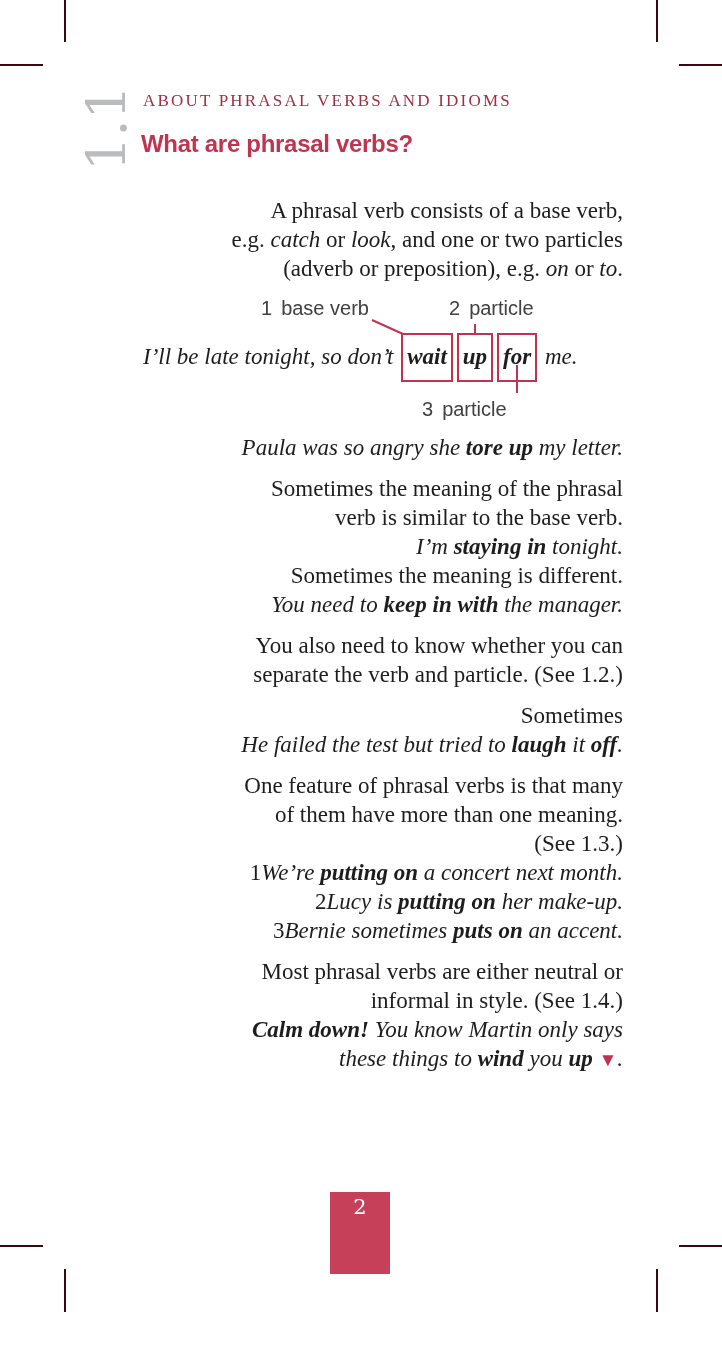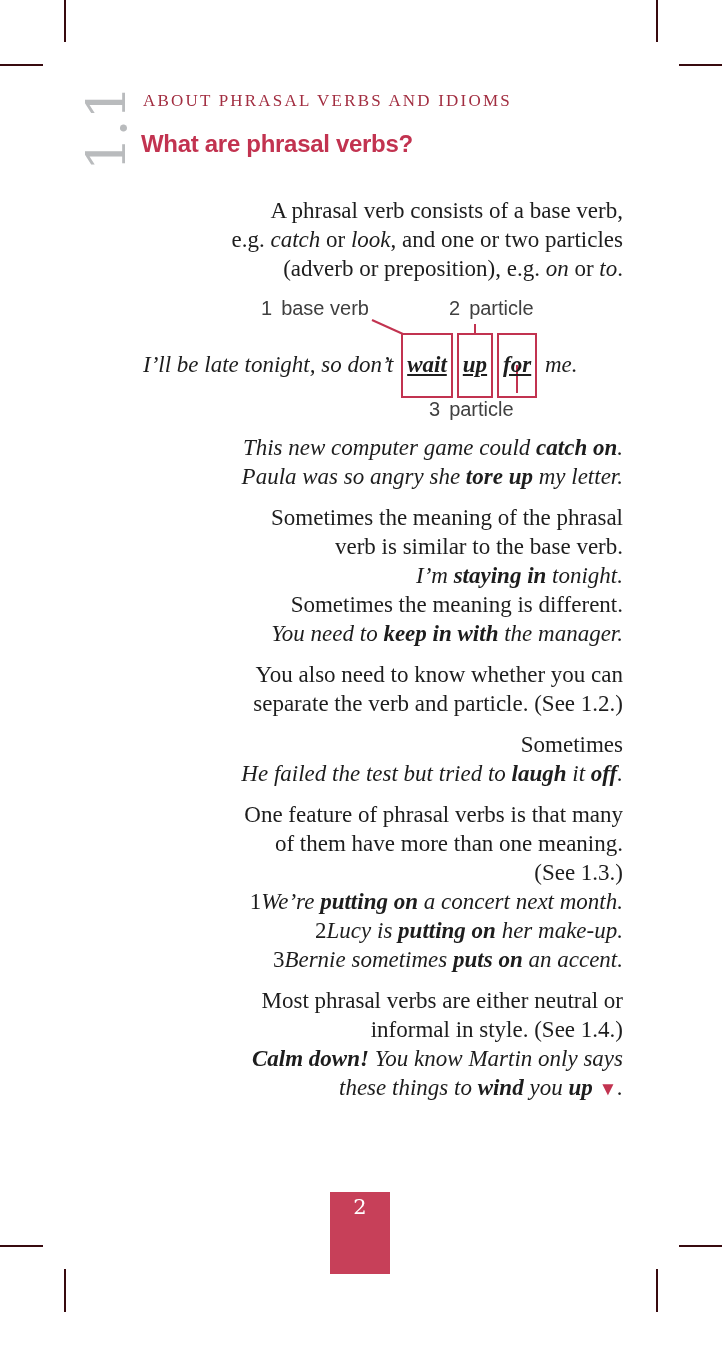--- a/index.html
+++ b/index.html
@@ -33,32 +33,32 @@
   .content{position:absolute;left:143px;top:196px;width:480px;
     font-size:23px;line-height:29px;color:var(--ink);text-align:right;}
   .block{margin-top:12px;}
   #flow-before .block:first-child{margin-top:0;}
   .line{white-space:pre;}
   .run-r{font-style:normal;}
   .run-i{font-style:italic;}
   .run-bi{font-style:italic;font-weight:bold;}
   .run-num{font-style:normal;display:inline-block;min-width:27px;}
   .run-tri{font-style:normal;color:var(--accent);font-size:19px;}
-  .run-box{display:inline-block;border:2px solid var(--accent);padding:16px 4px;margin:0 2px;
-    font-style:italic;font-weight:bold;line-height:1.25;text-decoration:underline;}
+  .run-box{display:inline-block;border:2px solid var(--accent);padding:8px 4px;margin:0 2px;
+    font-style:italic;font-weight:bold;line-height:1.25;}
   
   .diagram{position:relative;margin-top:8px;width:455px;height:130px;}
   .connectors{position:absolute;left:0;top:0;}
   .connectors line{stroke:var(--accent);stroke-width:2;}
   .dlabel{position:absolute;font-family:"Liberation Sans",sans-serif;font-size:20px;
     color:#404040;white-space:pre;}
   .dnum{margin-right:9px;}
   .lbl1{left:118px;top:3px;}
   .lbl2{left:306px;top:3px;}
-  .lbl3{left:286px;top:104px;}
+  .lbl3{left:279px;top:104px;}
   .sentence{position:absolute;left:0;top:42px;font-style:italic;white-space:nowrap;}
   
   .page-tab{position:absolute;left:330px;top:1192px;width:60px;height:82px;
     background:var(--tab);text-align:center;padding-top:3px;
     font-family:"DejaVu Serif",serif;font-size:21px;color:#ffffff;z-index:5;}
 </style>
 </head>
 <body>
 
 <div class="page">
@@ -94,21 +94,20 @@
         <line id="ln3" x1="374" y1="74" x2="374" y2="102"></line>
       </svg>
       <div class="dlabel lbl1" id="lbl1"><span class="dnum">1</span><span>base verb</span></div>
       <div class="dlabel lbl2" id="lbl2"><span class="dnum">2</span><span>particle</span></div>
       <div class="sentence" id="diagram-sentence"><span class="run-i">I’ll be late tonight, so don’t </span><span class="run-box">wait</span><span class="run-box">up</span><span class="run-box">for</span><span class="run-i"> me.</span></div>
       <div class="dlabel lbl3" id="lbl3"><span class="dnum">3</span><span>particle</span></div>
     </div>
 
     <div id="flow-after">
         <div class="block">
-          <div class="line"><span class="run-i">This new computer game could </span><span class="run-bi">catch on</span><span class="run-i">.</span></div>
           <div class="line"><span class="run-i">Paula was so angry she </span><span class="run-bi">tore up</span><span class="run-i"> my letter.</span></div>
         </div>
         <div class="block">
           <div class="line"><span class="run-r">Sometimes the meaning of the phrasal</span></div>
           <div class="line"><span class="run-r">verb is similar to the base verb.</span></div>
           <div class="line"><span class="run-i">I’m </span><span class="run-bi">staying in</span><span class="run-i"> tonight.</span></div>
           <div class="line"><span class="run-r">Sometimes the meaning is different.</span></div>
           <div class="line"><span class="run-i">You need to </span><span class="run-bi">keep in with</span><span class="run-i"> the manager.</span></div>
         </div>
         <div class="block">

